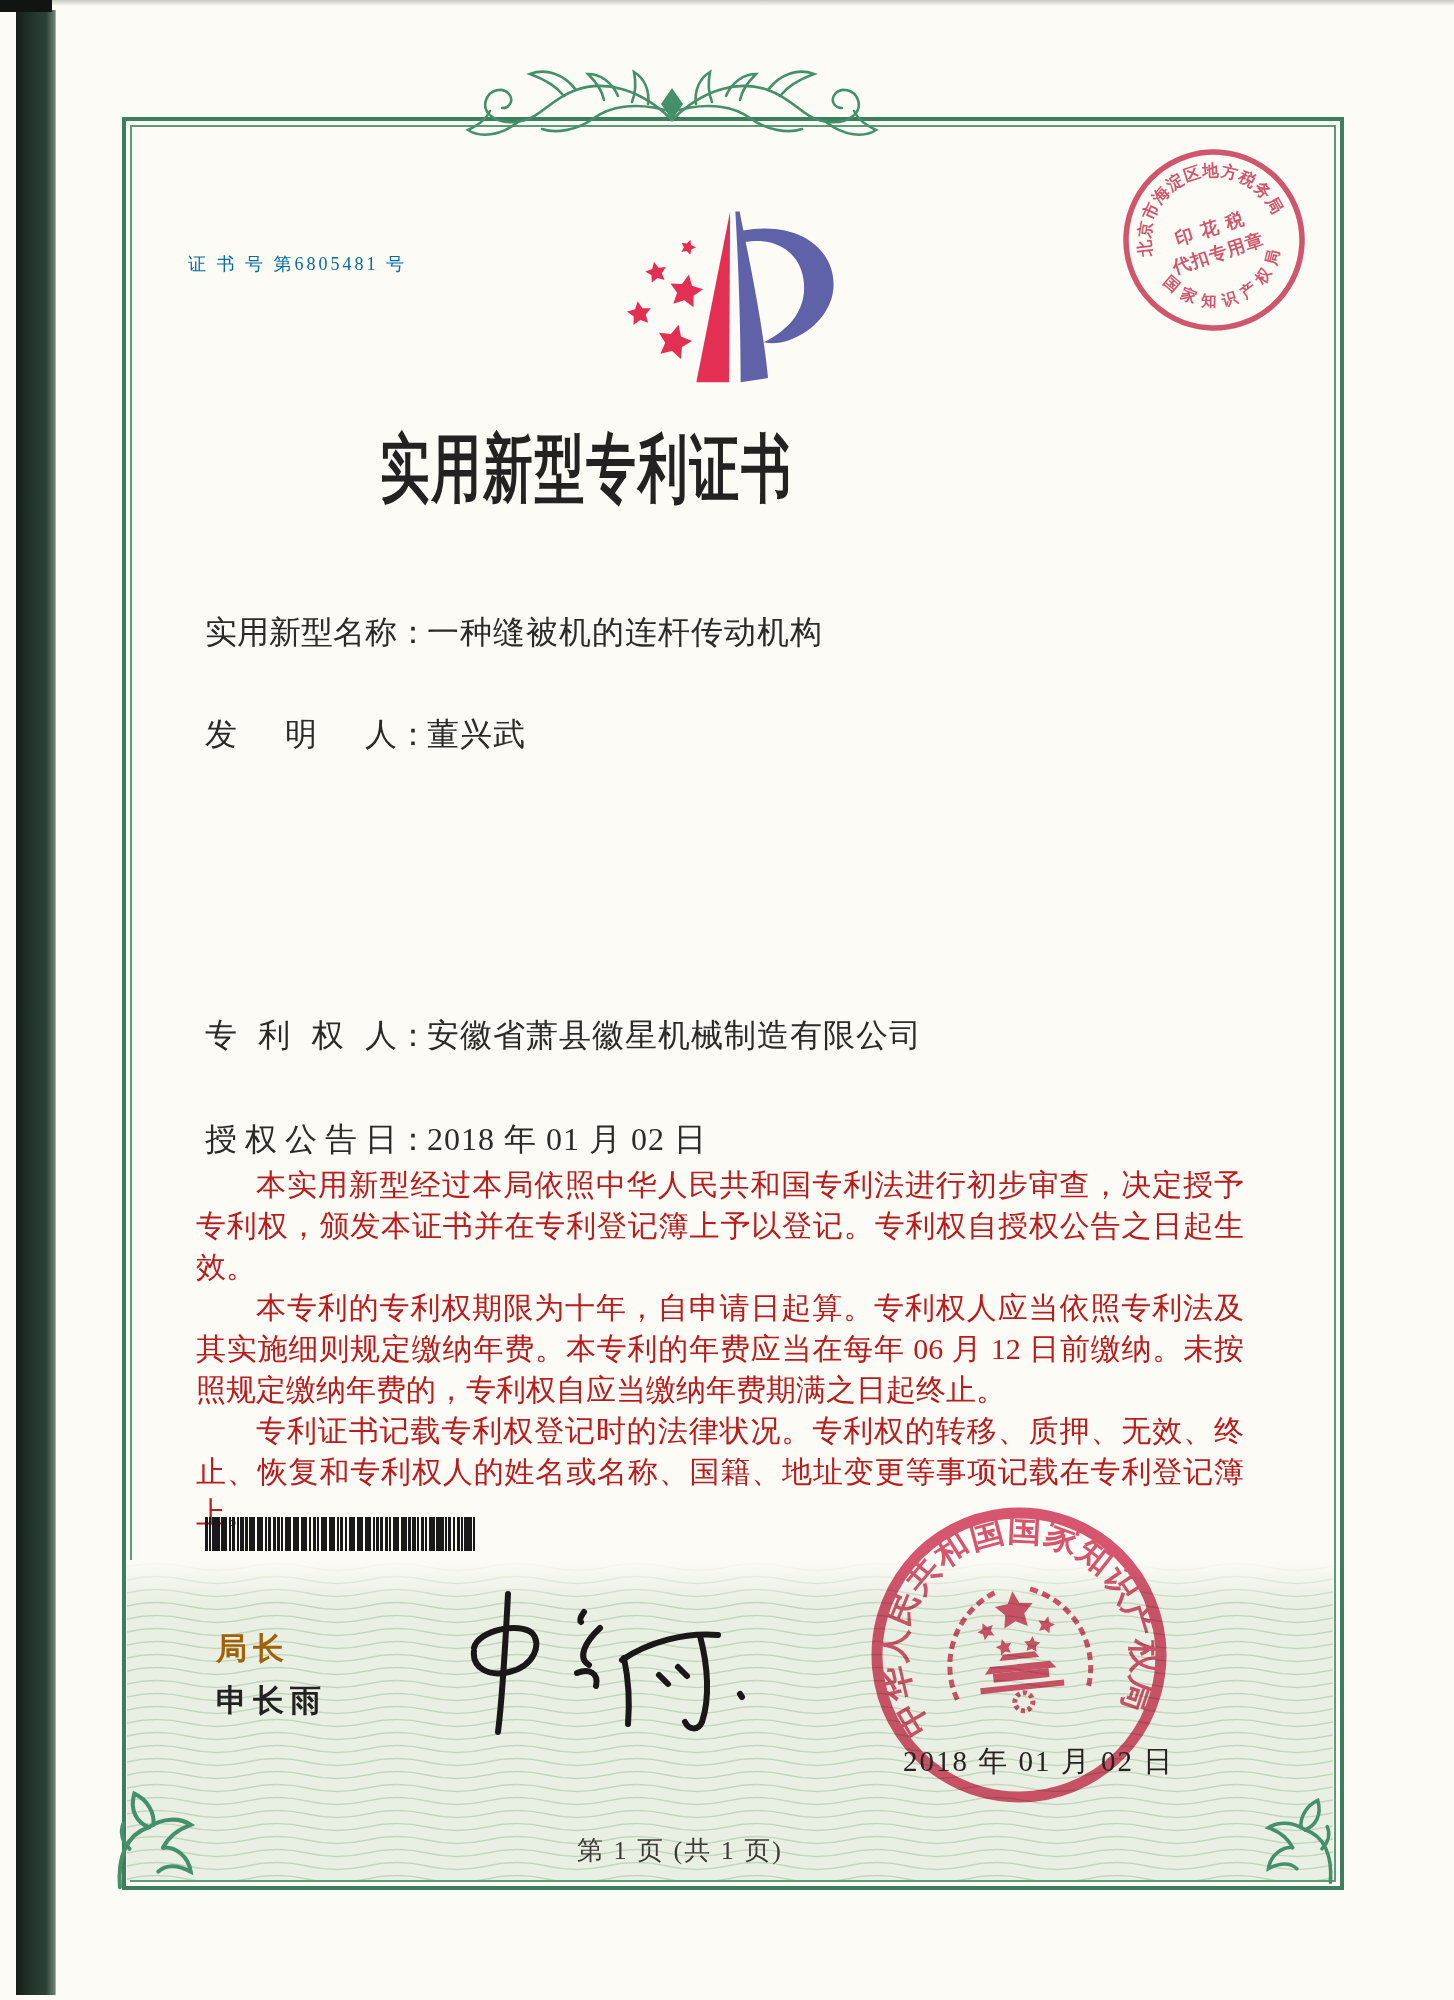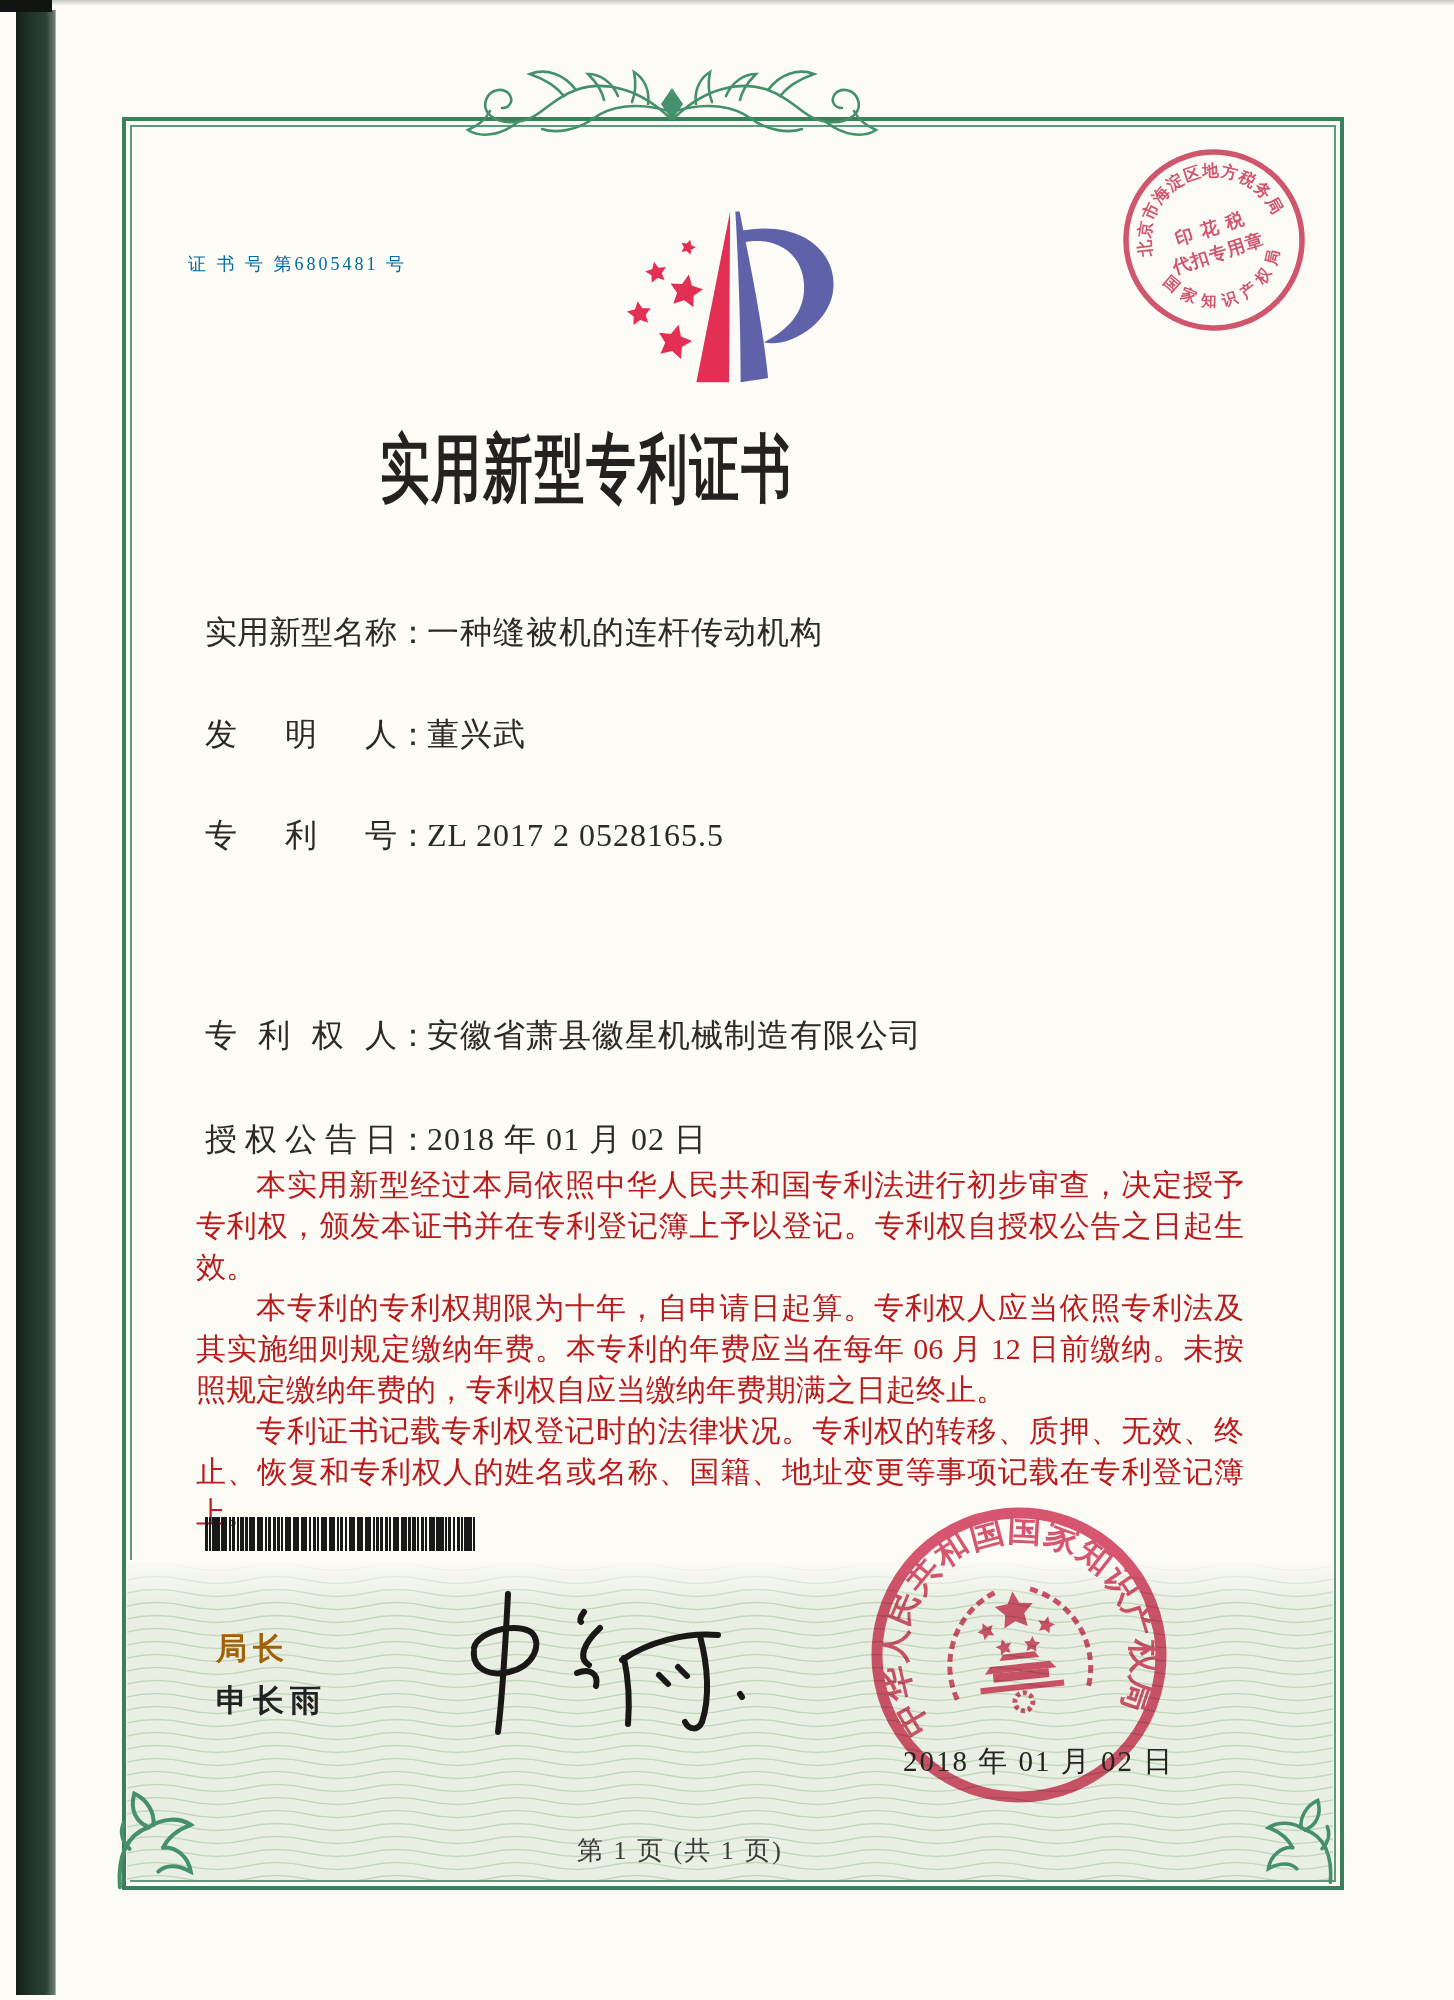--- a/index.html
+++ b/index.html
@@ -136,23 +136,20 @@
     <path d="M274,30 l11,16 -11,16 -11,-16 Z" fill="#44906a"></path>
   </svg>
 
   <div class="abs title">实用新型专利证书</div>
 
   <div class="abs field-row" style="top:601px">
     <span class="flabel">实用新型名称</span><span class="fcolon">：</span><span class="fvalue">一种缝被机的连杆传动机构</span>
   </div>
   <div class="abs field-row" style="top:703px">
     <span class="flabel">发明人</span><span class="fcolon">：</span><span class="fvalue">董兴武</span>
-  </div>
-  <div class="abs field-row" style="top:804px">
-    <span class="flabel">专利号</span><span class="fcolon">：</span><span class="fvalue">ZL 2017 2 0528165.5</span>
   </div>
   <div class="abs field-row" style="top:1004px">
     <span class="flabel">专利权人</span><span class="fcolon">：</span><span class="fvalue">安徽省萧县徽星机械制造有限公司</span>
   </div>
   <div class="abs field-row" style="top:1108px">
     <span class="flabel">授权公告日</span><span class="fcolon">：</span><span class="fvalue">2018 年 01 月 02 日</span>
   </div>
 
   <div class="abs body-text">
     <p>本实用新型经过本局依照中华人民共和国专利法进行初步审查，决定授予专利权，颁发本证书并在专利登记簿上予以登记。专利权自授权公告之日起生效。</p>

